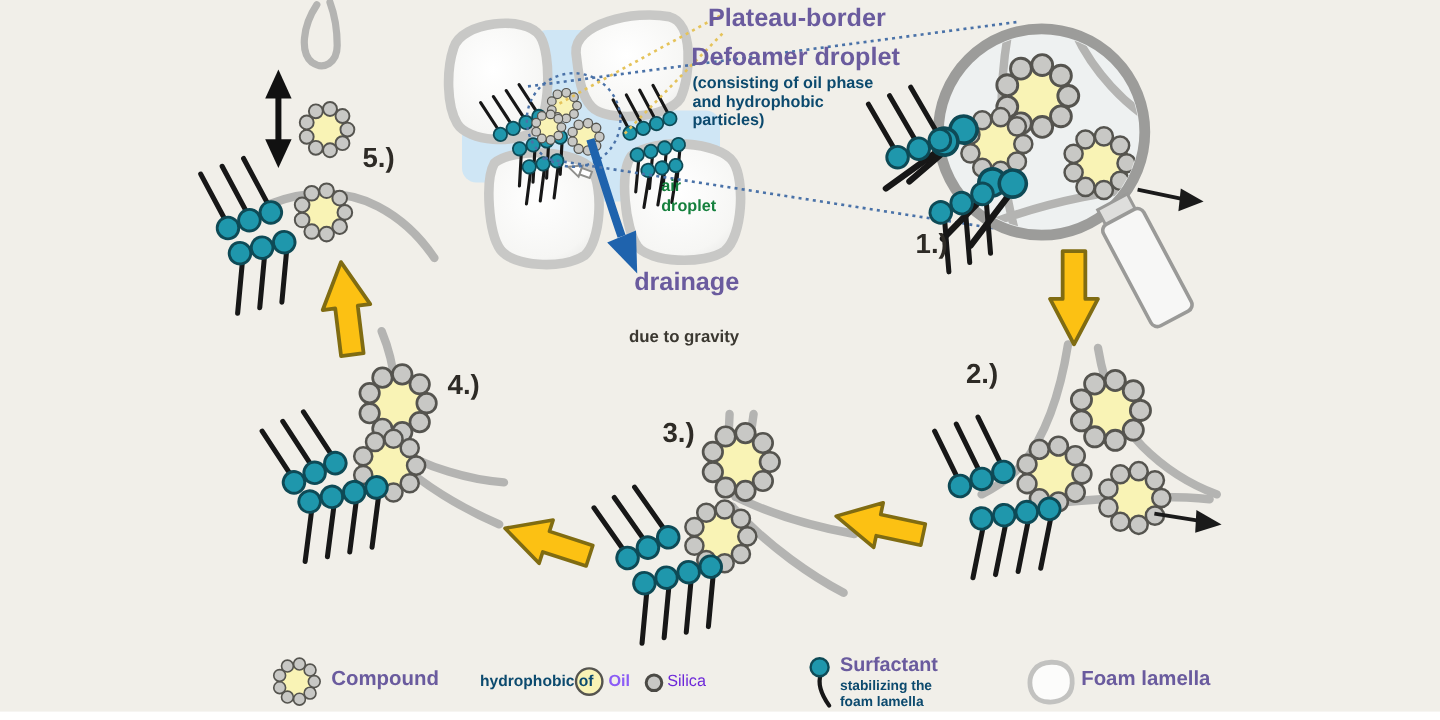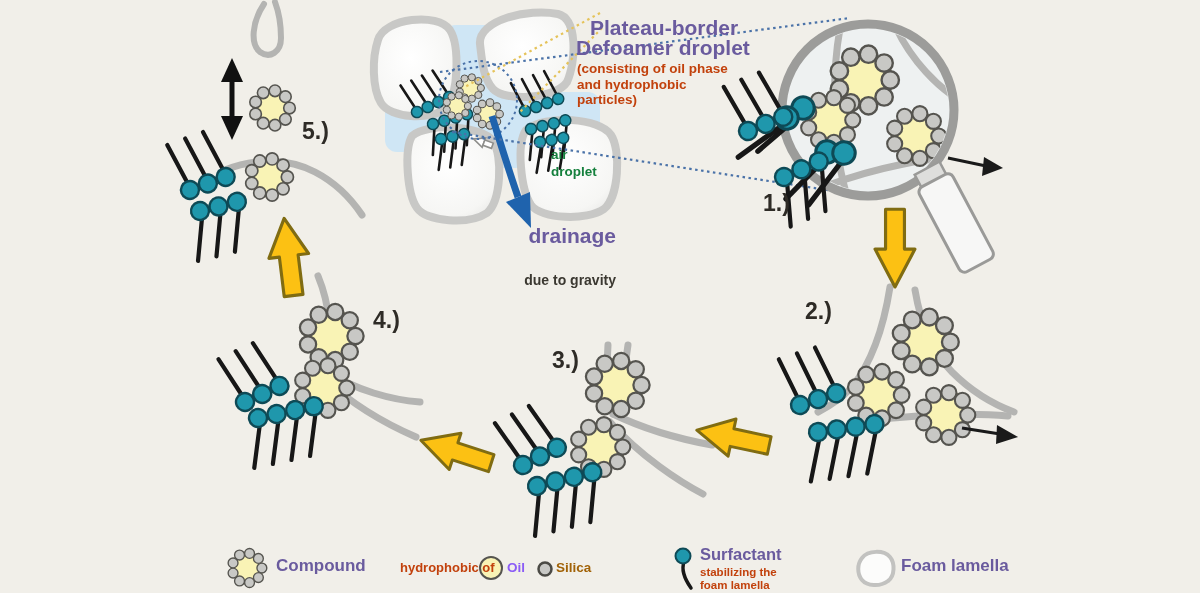--- a/index.html
+++ b/index.html
@@ -1,35 +1,35 @@
 <!DOCTYPE html>
 <html><head>
 <meta charset="utf-8">
 <style>
   html,body{margin:0;padding:0;background:#ffffff;}
   #stage{position:relative;width:1200px;height:600px;background:#f1efe9;overflow:hidden;
          font-family:"Liberation Sans", sans-serif;}
   #gfx{position:absolute;left:0;top:0;}
   .txt{position:absolute;z-index:5;white-space:nowrap;}
   .purple{color:#6a5b9e;font-weight:bold;}
-  .dark{color:#c2410c;font-weight:600;}
+  .dark{color:#0c4a6e;font-weight:600;}
   .stageNum{font-size:23px;font-weight:bold;color:#2e2b26;}
-  #plateau-lbl{left:590px;top:16px;font-size:21px;}
+  #plateau-lbl{left:590px;top:4px;font-size:21px;}
   #defo-title{left:576px;top:36px;font-size:21px;}
   #defo-sub{left:577px;top:61px;font-size:13.5px;line-height:15.5px;}
   #air-lbl{left:551px;top:146px;font-size:13.5px;line-height:17px;color:#15803d;font-weight:600;}
   #drainage{left:476px;top:224px;width:140px;text-align:right;white-space:normal;}
   #drainage .t{font-size:21px;}
   #drainage .s{font-size:14px;color:#3b3831;font-weight:600;margin-top:24px;}
   #s1{left:763px;top:190px;} #s2{left:805px;top:298px;} #s3{left:552px;top:347px;}
   #s4{left:373px;top:307px;} #s5{left:302px;top:118px;}
   #leg-compound{left:276px;top:556px;font-size:17px;}
   #leg-consist{left:400px;top:560px;font-size:13px;}
   #leg-oil{left:507px;top:560px;font-size:13.5px;color:#8b5cf6;font-weight:bold;}
-  #leg-silica{left:556px;top:560px;font-size:13.5px;color:#a16207;font-weight:bold;}
+  #leg-silica{left:556px;top:560px;font-size:13.5px;color:#6d28d9;font-weight:normal;}
   #leg-surf{left:700px;top:545px;font-size:16.5px;}
   #leg-surf-sub{left:700px;top:566px;font-size:11.5px;line-height:13px;}
   #leg-foam{left:901px;top:556px;font-size:17px;}
   #white-strip{position:absolute;left:0;bottom:0;width:1200px;height:7px;background:#ffffff;z-index:6;}
 </style>
 </head>
 <body>
 
 <div id="stage">
 

